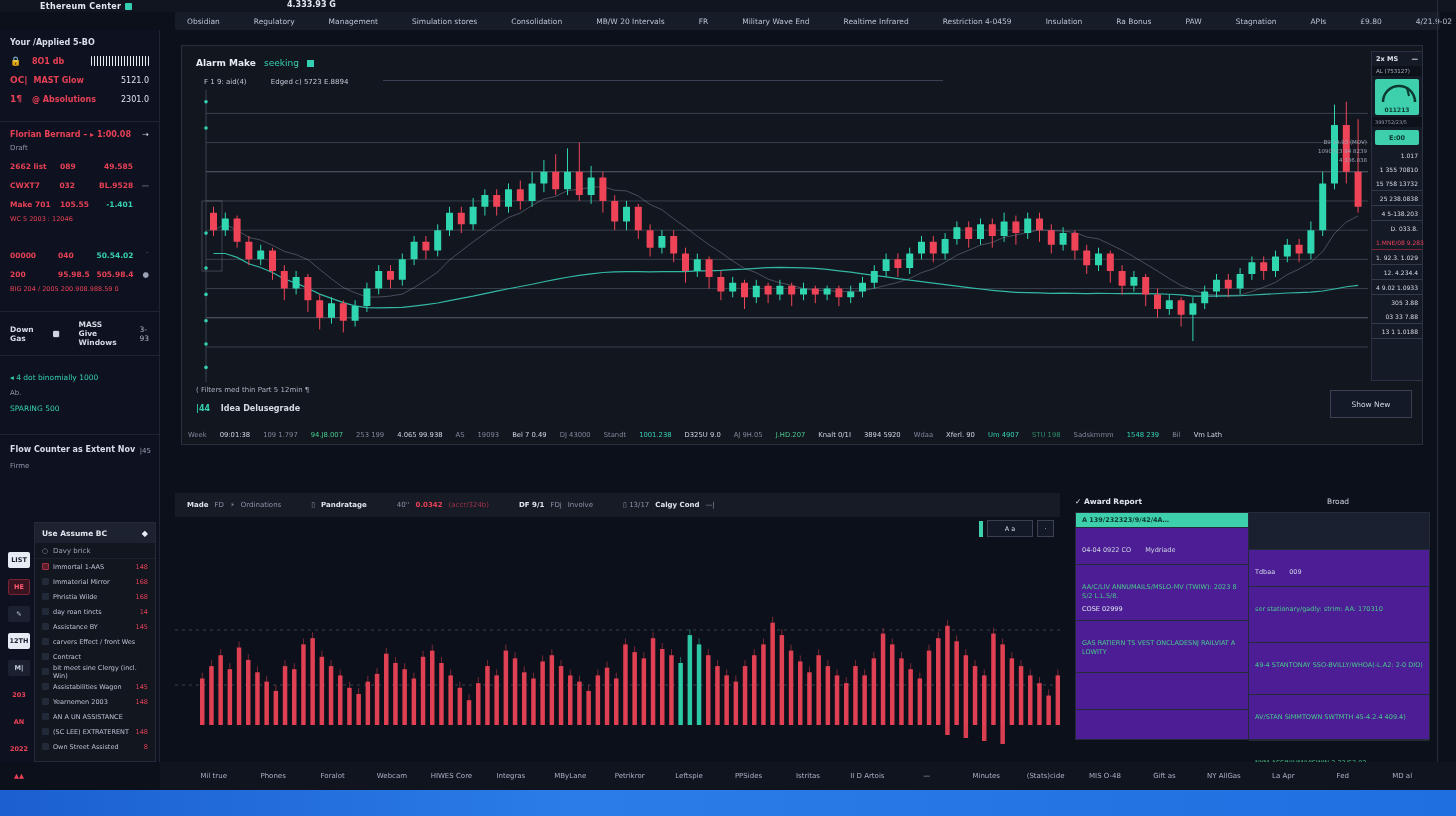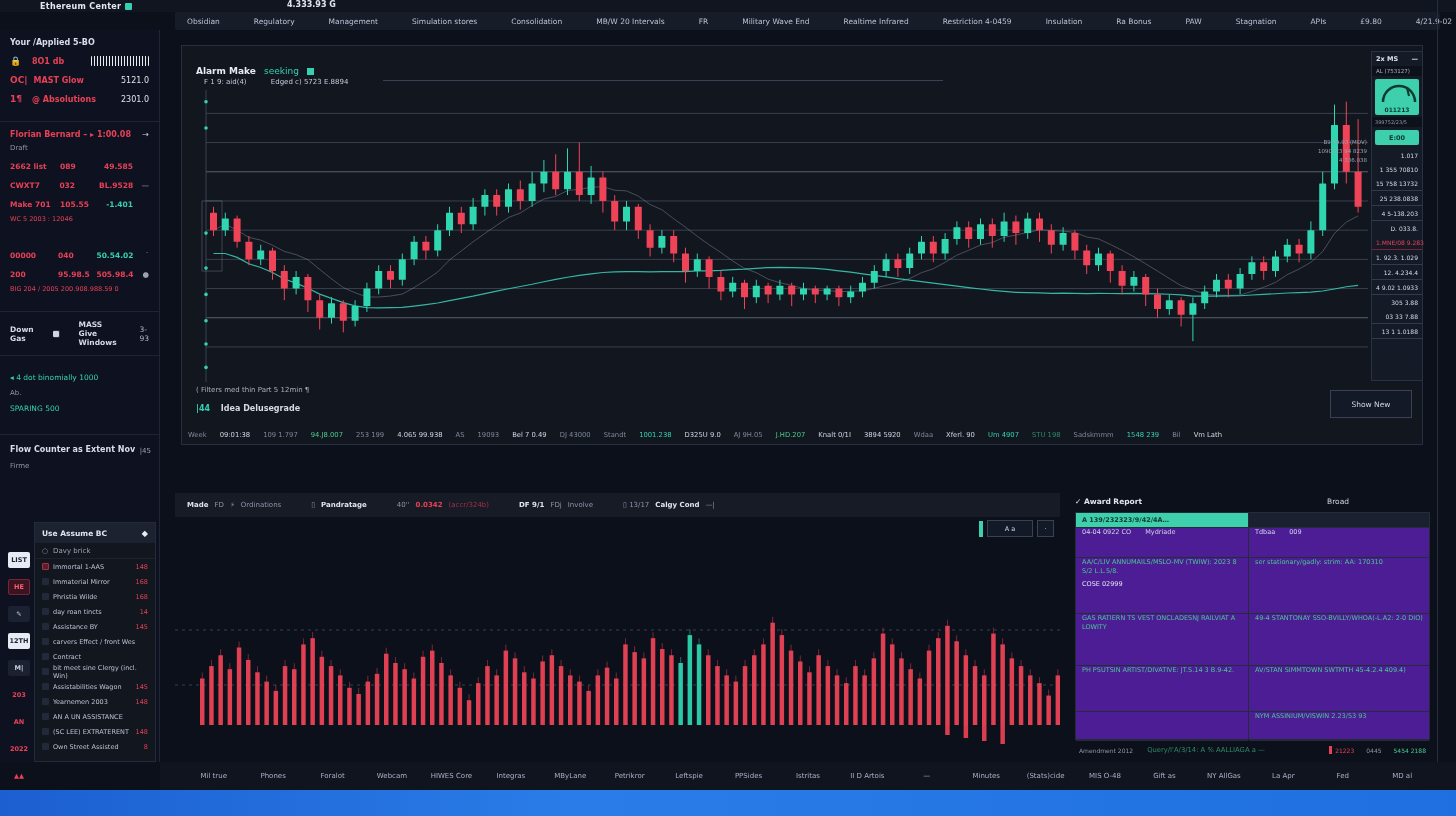--- a/index.html
+++ b/index.html
@@ -65,21 +65,21 @@
   #watch .w-head { height:20px; background:#1c2230; display:flex; align-items:center; padding:0 7px; font-size:7.5px; font-weight:bold; color:#e2e6ef; }
   #watch .w-head .bm { margin-left:auto; color:#e7ebf3; font-size:8px; }
   #watch .w-search { height:16px; display:flex; align-items:center; gap:5px; padding:0 7px; font-size:7px; color:#9aa2b4; border-bottom:1px solid #1c2230; }
   .w-item { display:flex; align-items:center; gap:4px; padding:0 7px; height:15px; font-size:6.5px; color:#b9c1d2; }
   .w-item .cnt { margin-left:auto; color:#e84156; }
   .w-item .wi { width:7px; height:7px; border-radius:1px; background:#222938; flex:none; }
   .w-item .wi.r { background:#5e1b29; border:1px solid #a23246; }
 
   
   #chartpanel { left:181px; top:45px; width:1242px; height:400px; background:#12161f; border:1px solid #272e3e; }
-  #chart-title { left:14px; top:20px; font-size:9px; font-weight:bold; color:#e6eaf2; }
+  #chart-title { left:14px; top:12px; font-size:9px; font-weight:bold; color:#e6eaf2; }
   #chart-title .tag { color:#35d0b2; font-weight:normal; margin-left:5px; }
   #chart-title .sq { display:inline-block; width:7px; height:7px; background:#35d0b2; margin-left:5px; vertical-align:-1px; }
   #chart-legend { left:22px; top:32px; font-size:7px; color:#c3cad9; }
   #chart-legend b { margin-right:22px; font-weight:normal; }
   #chart-legend .ln { display:inline-block; width:560px; height:1px; background:#3a4152; vertical-align:3px; margin-left:10px; }
   #plot { left:18px; top:44px; width:1168px; height:292px; }
   #chart-note { left:14px; top:340px; font-size:7px; color:#aab1c2; }
   #chart-tool { left:14px; top:358px; font-size:8px; color:#d5dae5; font-weight:bold; }
   #chart-tool .n { color:#35d0b2; margin-right:8px; }
   #show-new { right:10px; top:344px; width:82px; height:28px; border:1px solid #3a4152; background:#141927;
@@ -114,21 +114,21 @@
   #volplot { left:0; top:30px; width:885px; height:240px; }
 
   
   #orders { left:1075px; top:490px; width:355px; height:272px; font-size:6.5px; }
   #orders-head { display:flex; height:22px; align-items:center; font-size:7.5px; color:#e2e6ef; font-weight:bold; }
   #orders-head .r { margin-left:185px; font-weight:normal; color:#cfd5e2; }
   #otable { display:flex; border:1px solid #242b39; background:#4c1d95; height:228px; }
   .ocol { display:flex; flex-direction:column; }
   .ocol.l { width:173px; border-right:1px solid #242b39; }
   .ocol.r { width:180px; }
-  .ocell { border-bottom:1px solid #242b39; padding:0 6px; overflow:hidden; line-height:9px; }
+  .ocell { border-bottom:1px solid #242b39; padding:18px 6px; overflow:hidden; line-height:9px; }
   .ocell.tealhead { background:#3ecfad; color:#0d3a30; font-weight:bold; padding:3px 6px; }
   .ocell.darkhead { background:#1a2030; }
   .ocell .t2 { color:#cfd5e2; margin-left:14px; }
   .ocell .c2 { color:#dfe4ee; display:block; margin-top:4px; }
   #orders-foot { display:flex; align-items:center; height:20px; font-size:6px; color:#8d94a8; gap:14px; padding:0 4px; }
   #orders-foot .redbar { display:inline-block; width:3px; height:8px; background:#e84156; margin-right:3px; vertical-align:-1px;}
   #orders-foot .fr { margin-left:auto; display:flex; gap:12px; align-items:center; }
 
   
   #footerbar { left:160px; top:762px; width:1296px; height:28px; background:#10141f; display:flex; align-items:center; padding:0 24px; gap:0; }
@@ -873,40 +873,30 @@
   <div id="orders-head">
     <span>✓ Award Report</span>
     <span class="r">Broad</span>
   </div>
   <div id="otable">
     <div class="ocol l" id="ocol-l">
         <div class="ocell tealhead" style="height: 15px; flex: 0 0 auto;"><span>A 139/232323/9/42/4A…</span></div>
         <div class="ocell plain" style="height: 30px; flex: 0 0 auto;"><span>04-04 0922 CO</span><span class="t2">Mydriade</span></div>
         <div class="ocell " style="height: 56px; flex: 0 0 auto;"><span class="grn">AA/C/LIV ANNUMAILS/MSLO-MV (TWIW): 2023 8 S/2 L.L.5/8.</span><span class="c2">COSE 02999</span></div>
         <div class="ocell " style="height: 52px; flex: 0 0 auto;"><span class="grn">GAS RATIERN TS VEST ONCLADESNJ RAILVIAT A LOWITY</span></div>
-        <div class="ocell " style="height: 46px; flex: 0 0 auto;"><span class="grn">PH PSUTSIN ARTIST/DIVATIVE: JT.S.14 3 B.9-42.</span></div>
         <div class="ocell plain" style="height: 29px; flex: 0 0 auto;"></div>
       </div>
     <div class="ocol r" id="ocol-r">
         <div class="ocell darkhead" style="height: 15px; flex: 0 0 auto;"></div>
         <div class="ocell plain" style="height: 30px; flex: 0 0 auto;"><span>Tdbaa</span><span class="t2">009</span></div>
         <div class="ocell " style="height: 56px; flex: 0 0 auto;"><span class="grn">ser stationary/gadly: strim: AA: 170310</span></div>
         <div class="ocell " style="height: 52px; flex: 0 0 auto;"><span class="grn">49-4 STANTONAY SSO-BVILLY/WHOA(-L.A2: 2-0 DIO)</span></div>
         <div class="ocell " style="height: 46px; flex: 0 0 auto;"><span class="grn">AV/STAN SIMMTOWN SWTMTH 45-4.2.4  409.4)</span></div>
         <div class="ocell " style="height: 29px; flex: 0 0 auto;"><span class="grn">NYM ASSINIUM/VISWIN 2.23/53 93</span></div>
       </div>
-  </div>
-  <div id="orders-foot">
-    <span class="dim">Amendment 2012</span>
-    <span class="gd st">Query/I'A/3/14: A % AALLIAGA a —</span>
-    <span class="fr">
-      <span><span class="redbar"></span><span class="red">21223</span></span>
-      <span class="dim">0445</span>
-      <span class="grn">5454 2188</span>
-    </span>
   </div>
 </div>
 
 <div id="footerbar" class="abs">
     <span class="f-item">Mil true</span>
     <span class="f-item">Phones</span>
     <span class="f-item">Foralot</span>
     <span class="f-item">Webcam</span>
     <span class="f-item">HIWES Core</span>
     <span class="f-item">Integras</span>

